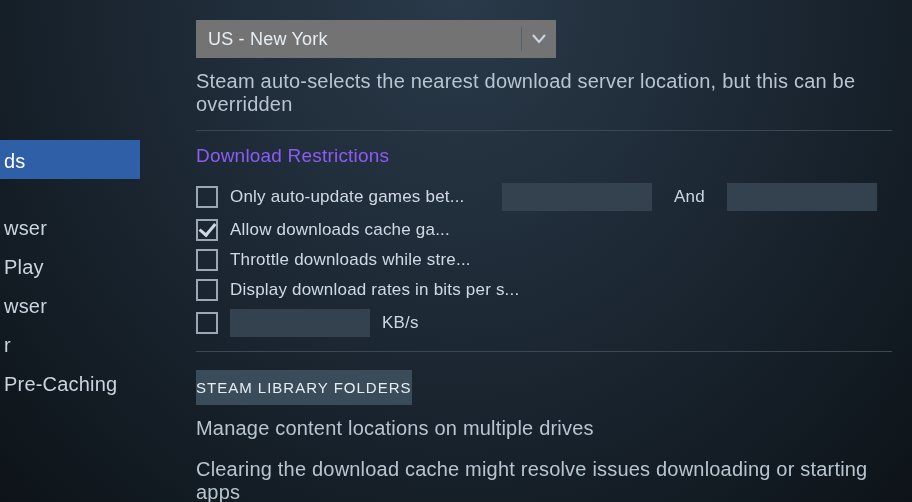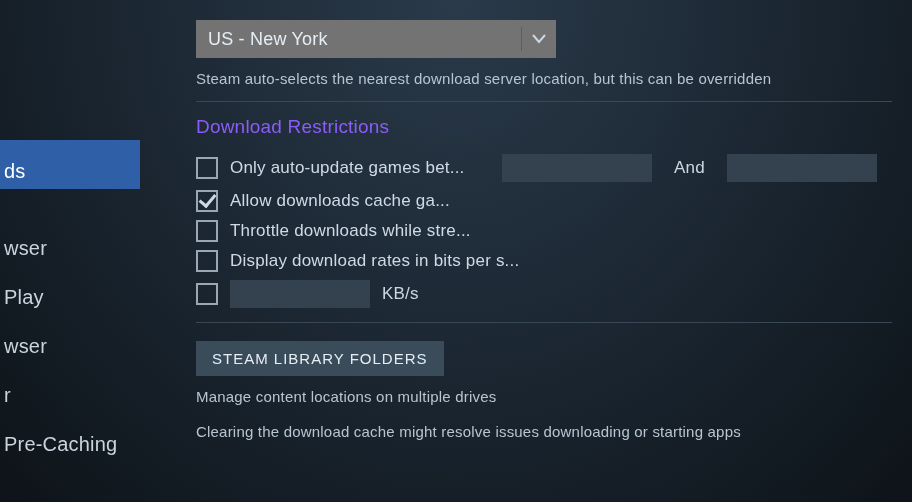--- a/index.html
+++ b/index.html
@@ -1,46 +1,46 @@
 <!DOCTYPE html>
 <html><head>
 <meta charset="utf-8">
 <style>
   html,body{margin:0;padding:0;width:912px;height:502px;overflow:hidden;
     font-family:Arial,"Helvetica Neue",Helvetica,sans-serif;
     background:radial-gradient(ellipse at 50% 0%,#2a3a4a 0%,#1a2530 55%,#0d1318 100%);
     color:#c9d4df;font-size:17px;letter-spacing:.2px}
   .layout{display:flex;height:100%}
   .sidebar{width:140px;flex:none;display:flex;flex-direction:column;padding-top:140px}
-  .side-item{padding:20px 0 6px 4px;color:#c9d4df;font-size:20px;white-space:nowrap;
+  .side-item{padding:10px 0 6px 4px;color:#c9d4df;font-size:20px;white-space:nowrap;
     overflow:hidden;text-align:left}
   .side-item.sel{background:#2f5fa7;color:#fff;padding-left:4px}
   .side-gap{height:28px}
   .main{flex:1;padding:0 20px 0 56px}
   .sect-title{color:#8b5cf6;font-size:19px;margin:0 0 16px}
   .dropdown{display:inline-flex;align-items:center;height:38px;min-width:336px;
     background:#737373;padding:0 12px;position:relative;color:#e6eef5;font-size:18px}
   .dropdown .arrow{position:absolute;right:10px;top:50%;transform:translateY(-50%);
     border-left:1px solid #52606e;padding-left:10px;height:24px;display:flex;align-items:center}
-  .desc{color:#b8c5d1;font-size:15px;margin-top:12px}
+  .desc{color:#b8c5d1;font-size:20px;margin-top:12px}
   .divider{border:0;border-top:1px solid #3a4754;margin:14px 0}
   .row{display:flex;align-items:center;gap:12px;margin:8px 0}
   .chk{width:22px;height:22px;border:2px solid #9aa8b5;display:inline-flex;
     align-items:center;justify-content:center;flex:none;box-sizing:border-box;
     background:transparent}
   .chk.checked::after{content:"";display:block;width:7px;height:13px;
     border:solid #cfd9e2;border-width:0 3px 3px 0;transform:rotate(40deg) translate(-1px,-2px)}
   .chk-label{color:#d0dae4;white-space:nowrap;overflow:hidden;text-overflow:ellipsis}
   .field{height:28px;background:#34424f;border:none;flex:none}
   .field.w150{width:150px}
   .field.w140{width:140px}
   .and-txt{color:#cdd7e1;padding:0 10px}
   .unit{color:#cdd7e1}
   .btn-g{display:inline-block;background:#3a4b59;color:#e6eef5;font-size:15px;
-    letter-spacing:1px;padding:9px 16px;margin-top:4px}
+    letter-spacing:1px;padding:9px 0;margin-top:4px}
 </style>
 </head>
 <body>
 
 <div class="layout">
   <div class="sidebar">
     <div class="side-item sel">ds</div>
     <div class="side-gap"></div>
     <div class="side-item">wser</div>
     <div class="side-item">Play</div>

